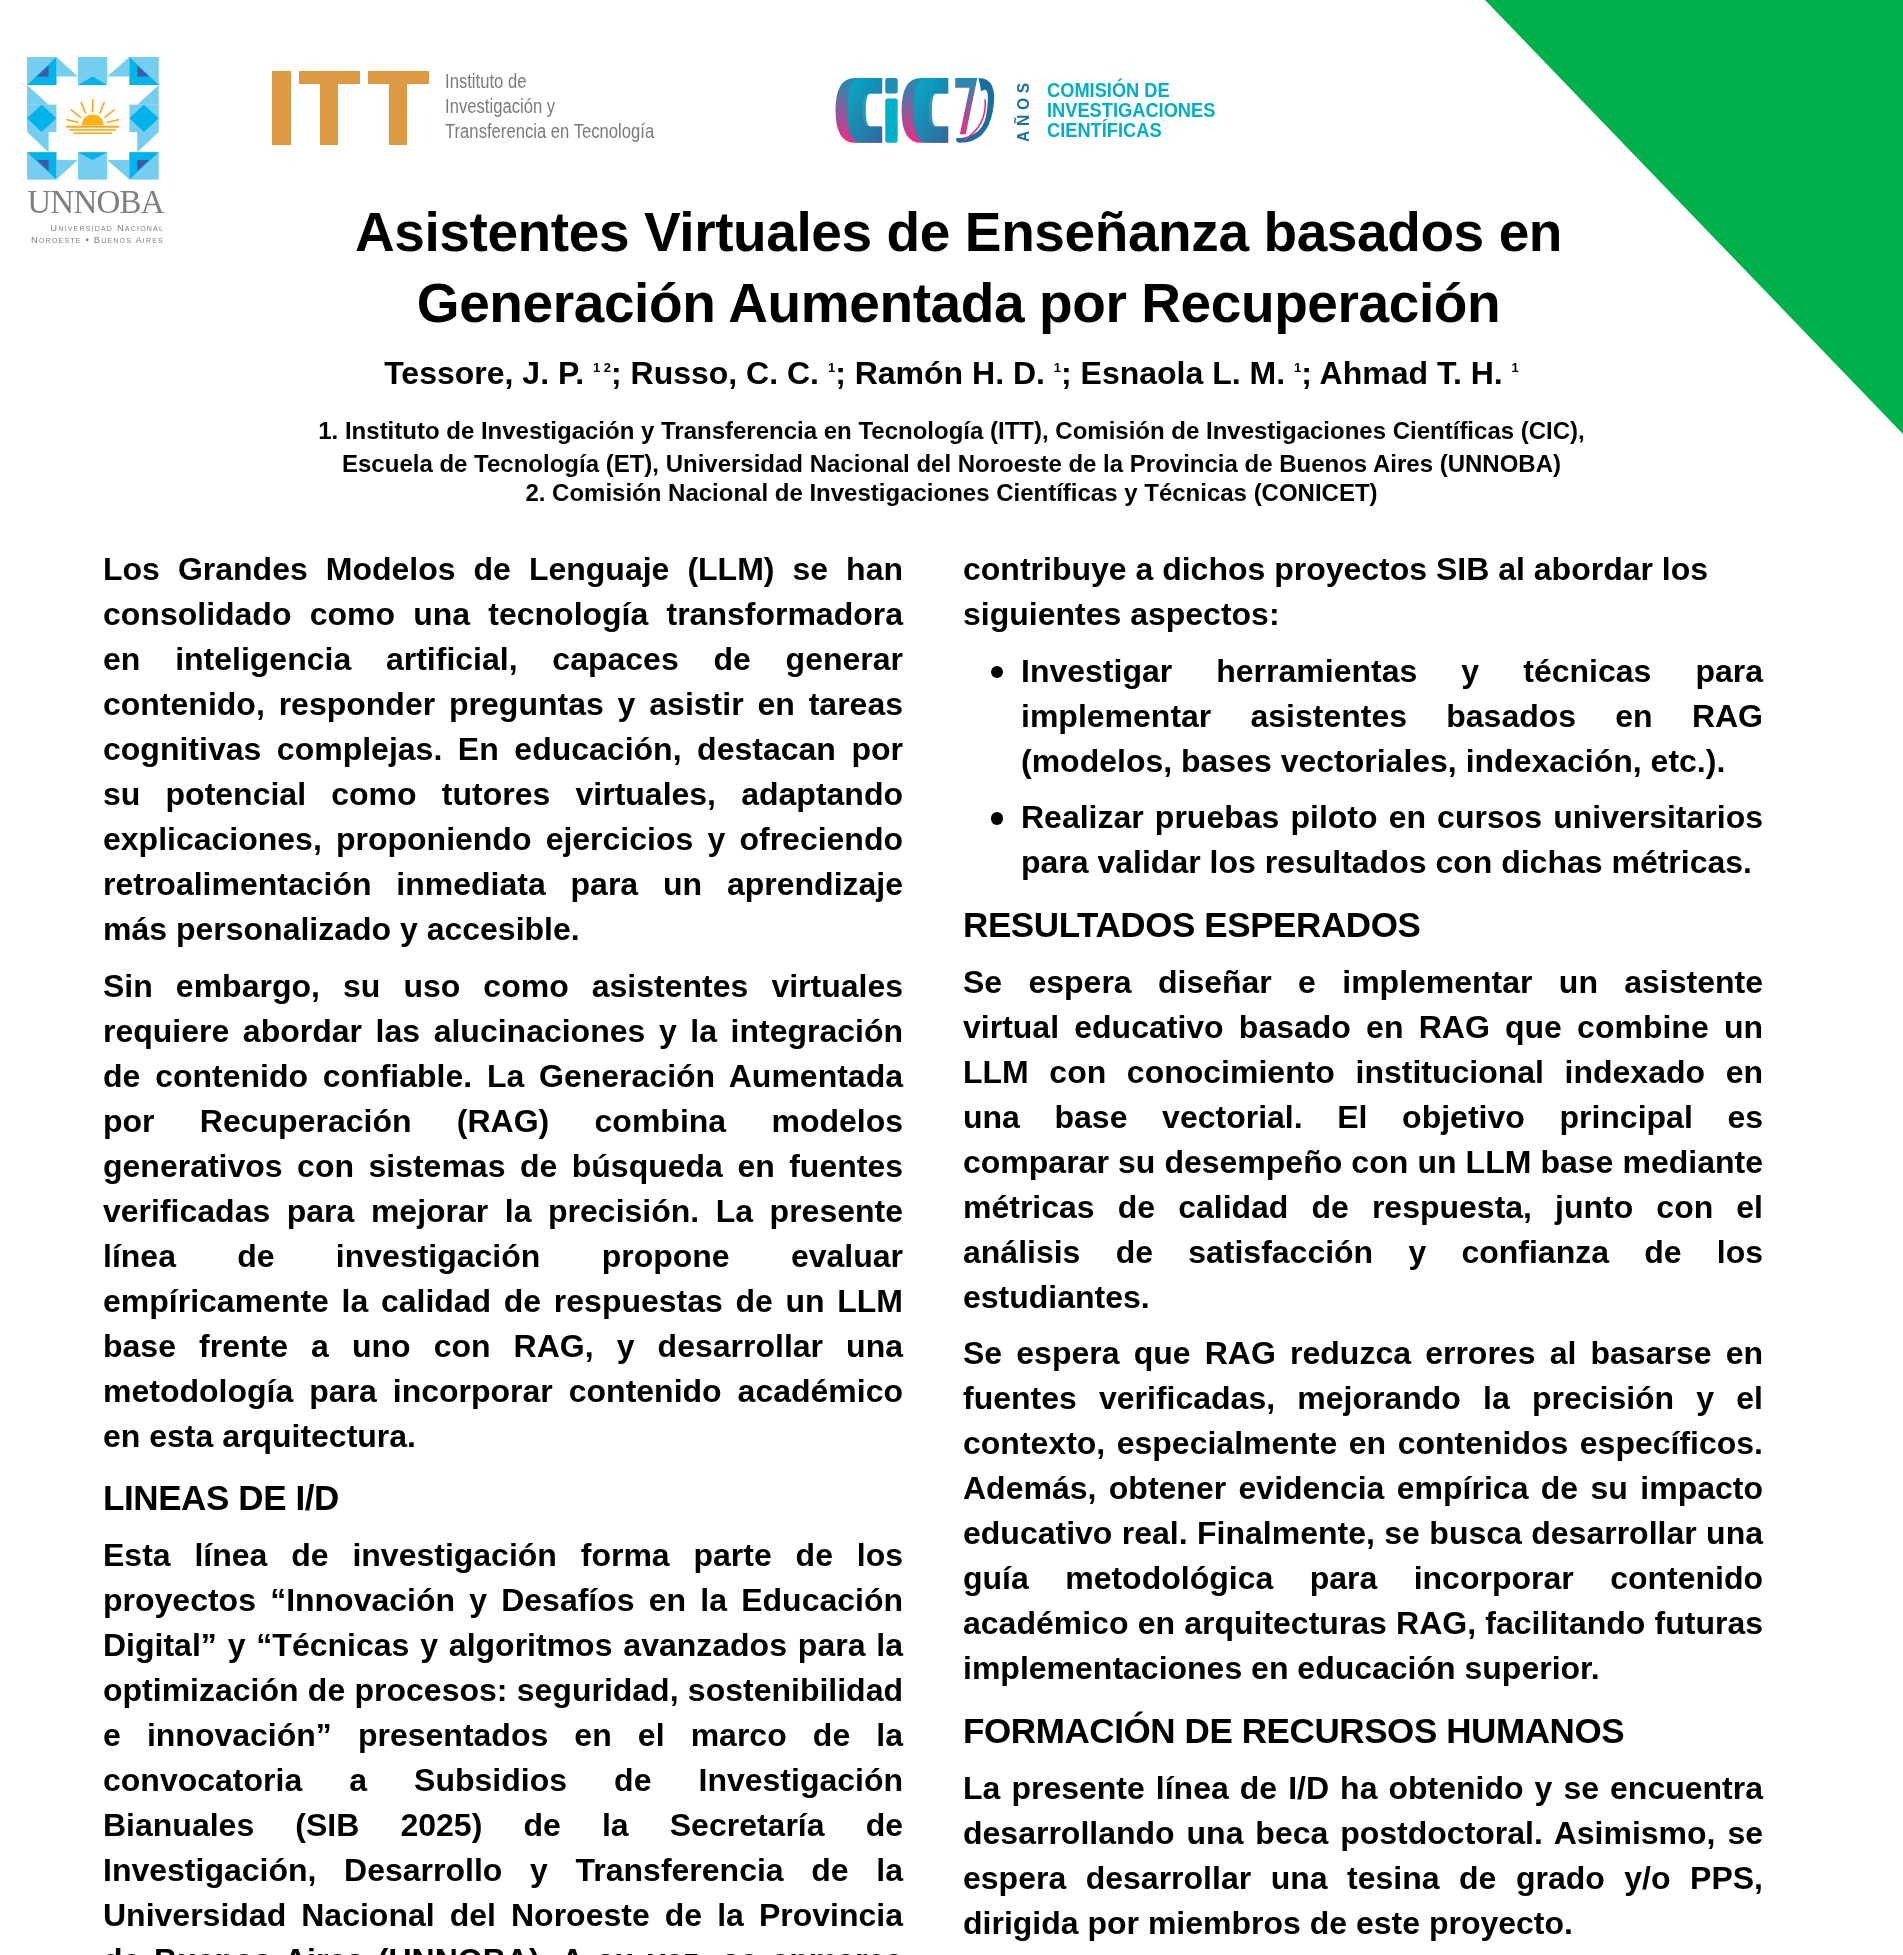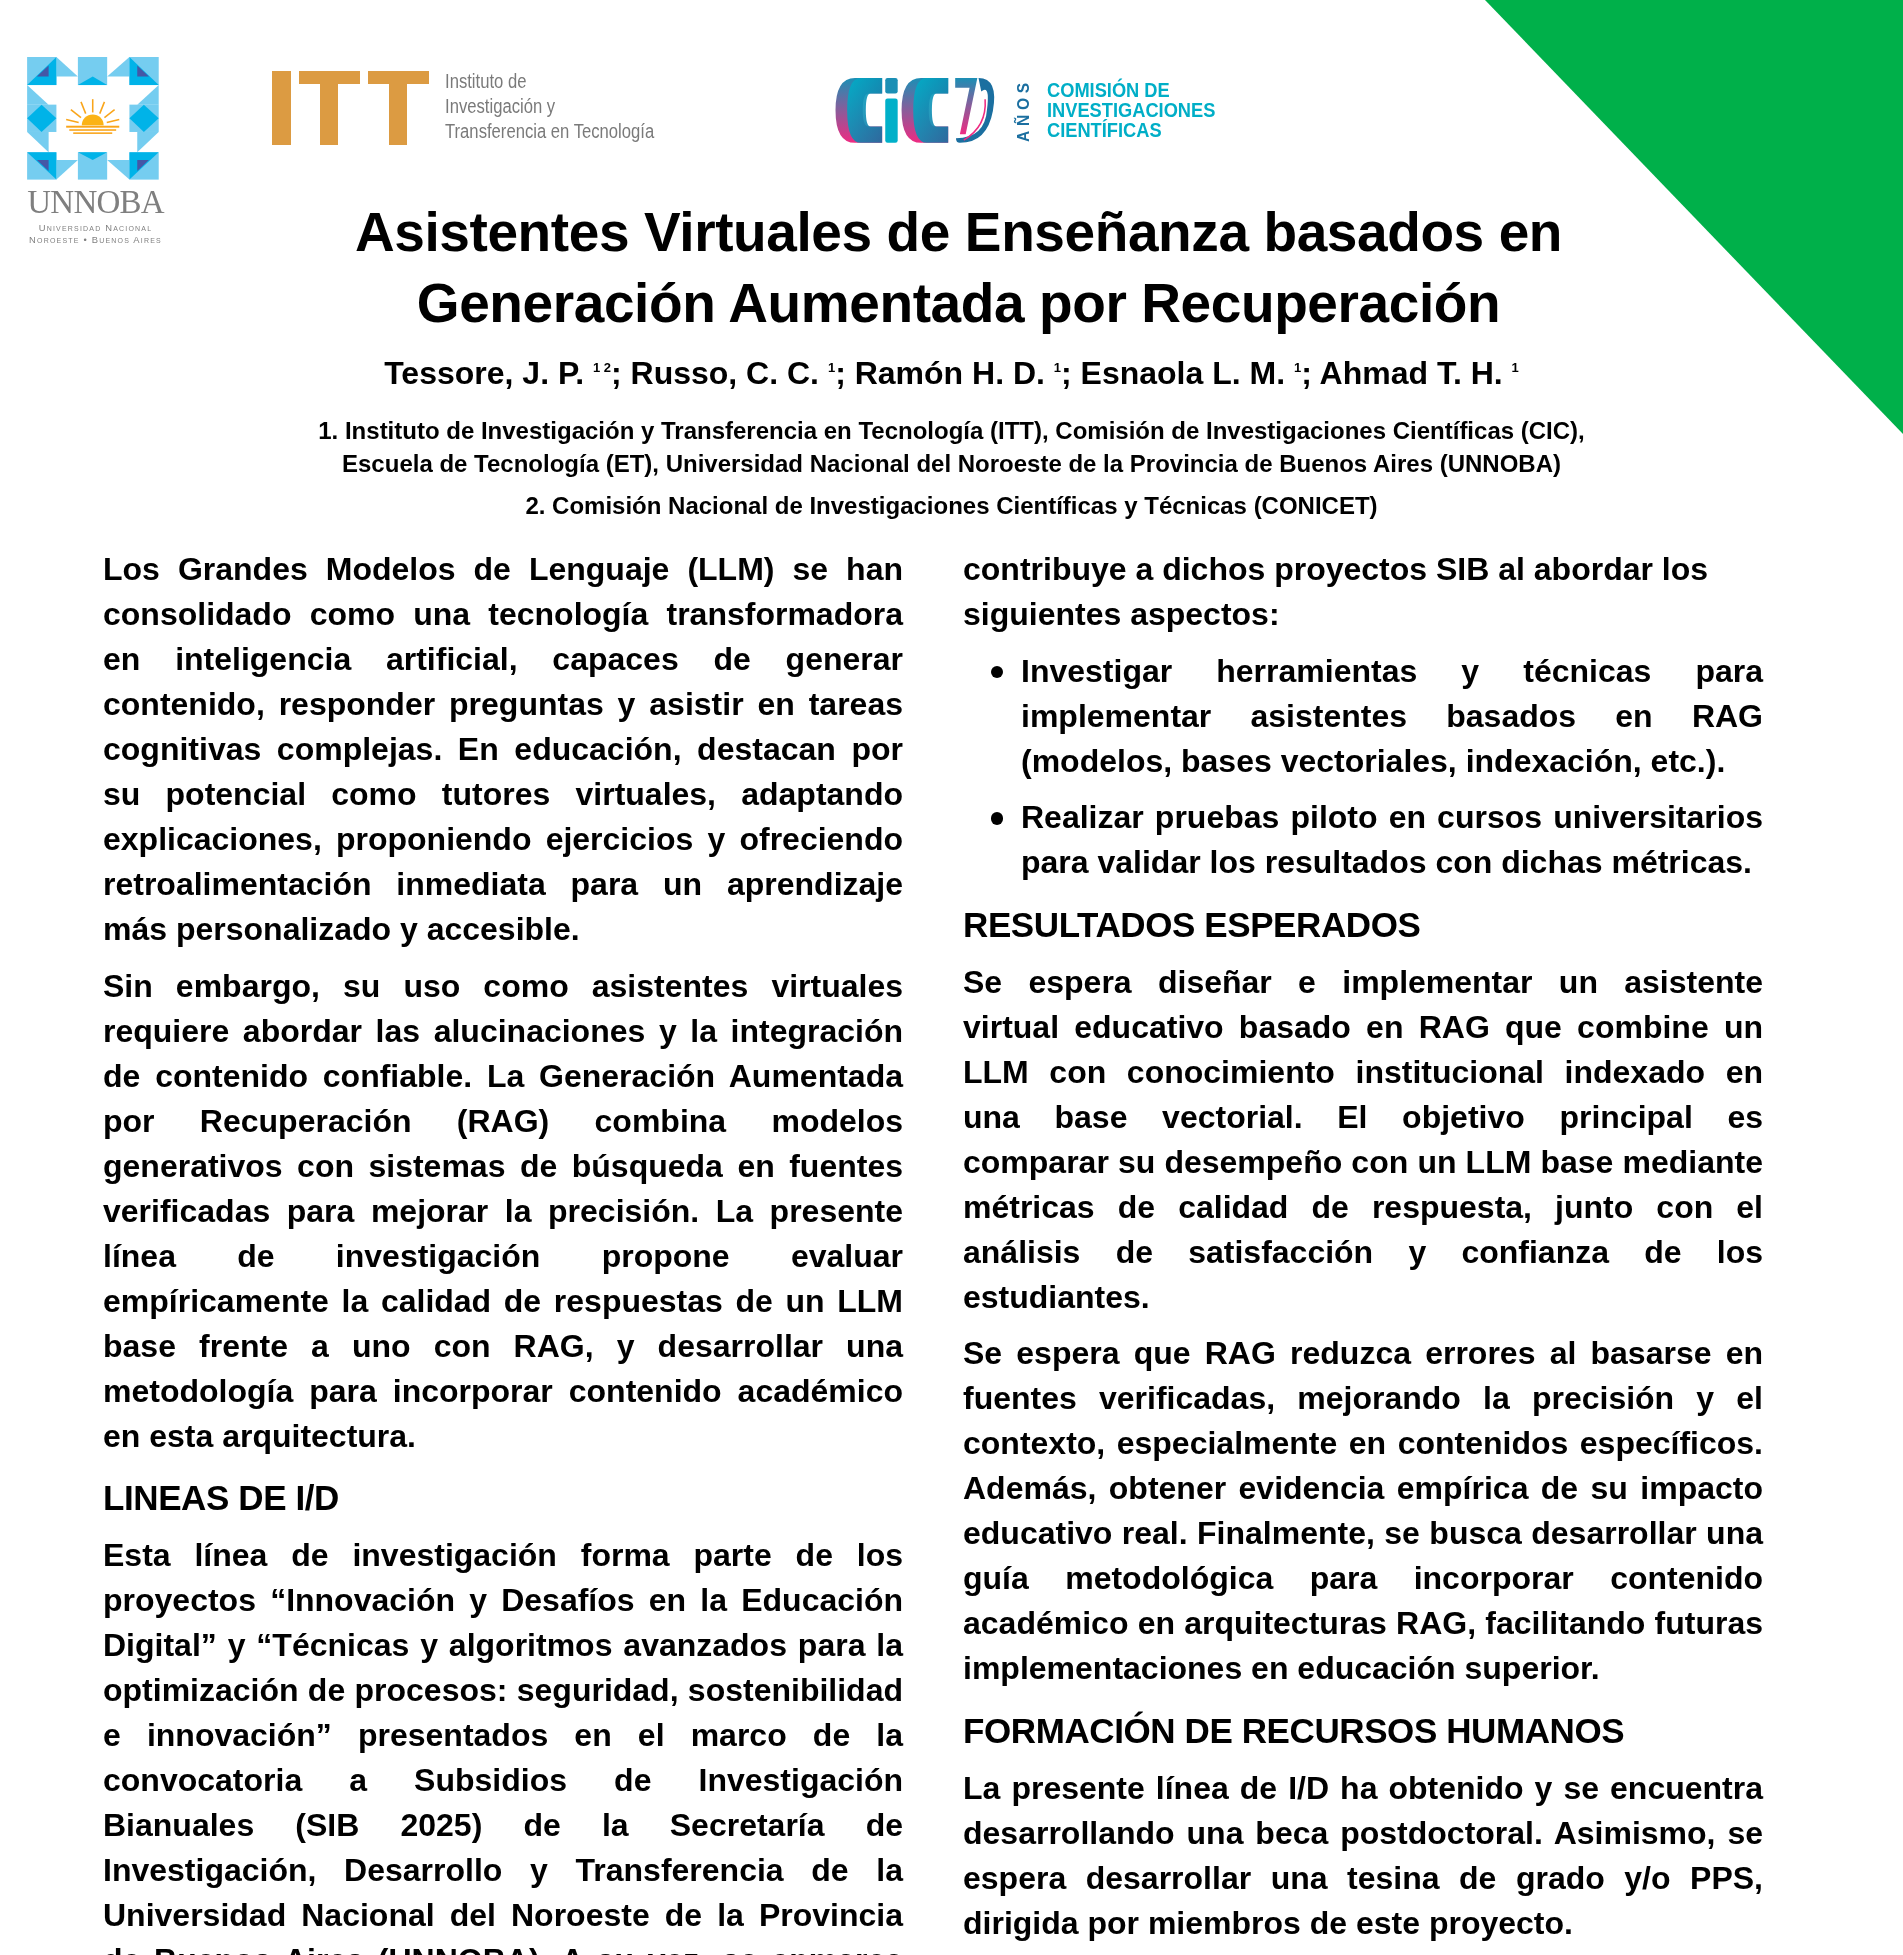--- a/index.html
+++ b/index.html
@@ -7,21 +7,21 @@
          font-family: "Liberation Sans", "DejaVu Sans", sans-serif; color: #000; }
 
   .green-corner { position: absolute; right: 0; top: 0; width: 418px; height: 434px; }
 
   
   .logo-unnoba { position: absolute; left: 27px; top: 57px; width: 137px; }
   .logo-unnoba svg { display: block; }
   .unnoba-word { font-family: "Liberation Serif", "DejaVu Serif", serif; color: #7f7f7f;
                  font-size: 33px; letter-spacing: -0.8px; text-align: center; margin-top: 5.5px; line-height: 1; }
   .unnoba-sub { font-family: "Liberation Sans", sans-serif; color: #808080; font-size: 9.4px;
-                letter-spacing: 1.2px; text-align: center; line-height: 1.35; font-variant: small-caps; margin-top: 3.1px; }
+                letter-spacing: 1.2px; text-align: right; line-height: 1.35; font-variant: small-caps; margin-top: 3.1px; }
 
   .logo-itt { position: absolute; left: 272px; top: 71px; height: 78px; display: flex; align-items: flex-start; }
   .itt-mark { display: flex; gap: 7.8px; height: 77px; }
   .itt-bar-i { width: 19px; height: 74px; background: #dc9b42; }
   .itt-t { position: relative; width: 61px; height: 74px; }
   .itt-t .top { position: absolute; left: 0; top: 0; width: 61px; height: 13.3px; background: #dc9b42; }
   .itt-t .stem { position: absolute; left: 21.5px; top: 0; width: 18px; height: 74px; background: #dc9b42; }
   .itt-text { margin-left: 16.4px; color: #7a7a7a; font-size: 19.6px; line-height: 1.28; font-family: "Liberation Sans", sans-serif;
               transform: scaleX(0.85); transform-origin: left top; margin-top: -2.3px; white-space: nowrap; }
 
@@ -34,21 +34,21 @@
 
   
   .title { position: absolute; left: 7px; width: 1903px; top: 197px; text-align: center; font-weight: bold;
            font-size: 55px; line-height: 71px; letter-spacing: -0.4px; }
   .authors { position: absolute; left: 0; width: 1903px; top: 352px; text-align: center; font-weight: bold;
              font-size: 32px; line-height: 43px; }
   .authors sup { font-size: 13px; vertical-align: 11.7px; line-height: 0; }
   .affil { position: absolute; left: 0; width: 1903px; text-align: center; font-weight: bold;
            font-size: 24px; line-height: 33px; }
   .affil-1 { top: 414px; }
-  .affil-2 { top: 489px; }
+  .affil-2 { top: 476px; }
 
   
   .col { position: absolute; top: 547px; width: 800px; }
   .col-left { left: 103px; }
   .col-right { left: 963px; }
   .heading { font-weight: bold; font-size: 35px; line-height: 47px; margin: 0 0 11.7px 0; letter-spacing: -0.4px; }
   .para { font-weight: bold; font-size: 32px; line-height: 45px; text-align: justify; margin: 0 0 11.7px 0; }
   .para.tight { margin-bottom: 15.6px; }
   .bullets { list-style: none; margin: 0 0 15.6px 0; padding: 0 0 0 58px; }
   .bullets li { position: relative; font-weight: bold; font-size: 32px; line-height: 45px; text-align: justify; margin-bottom: 11.7px; }

